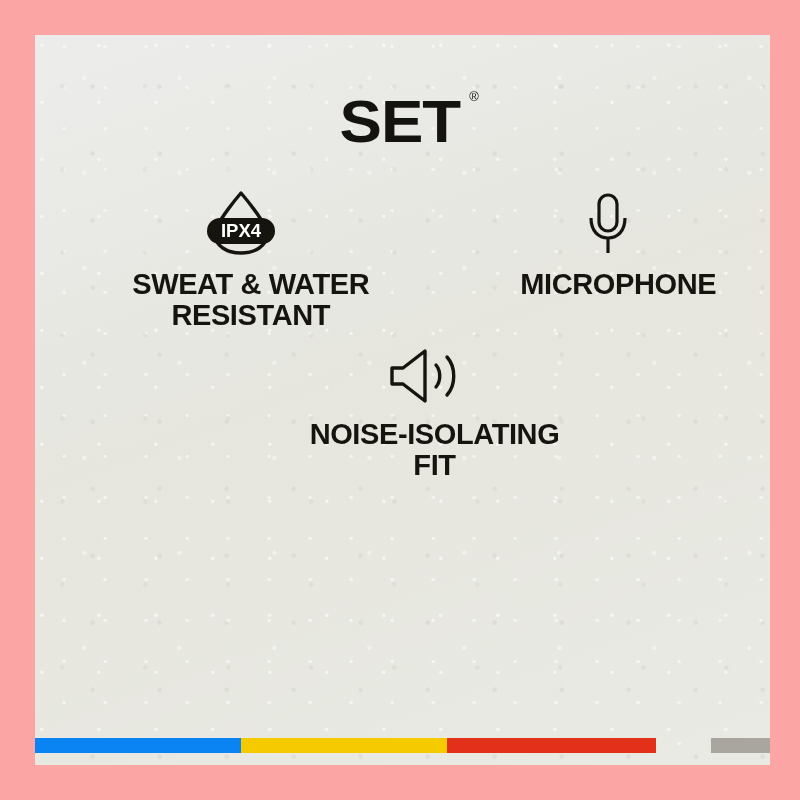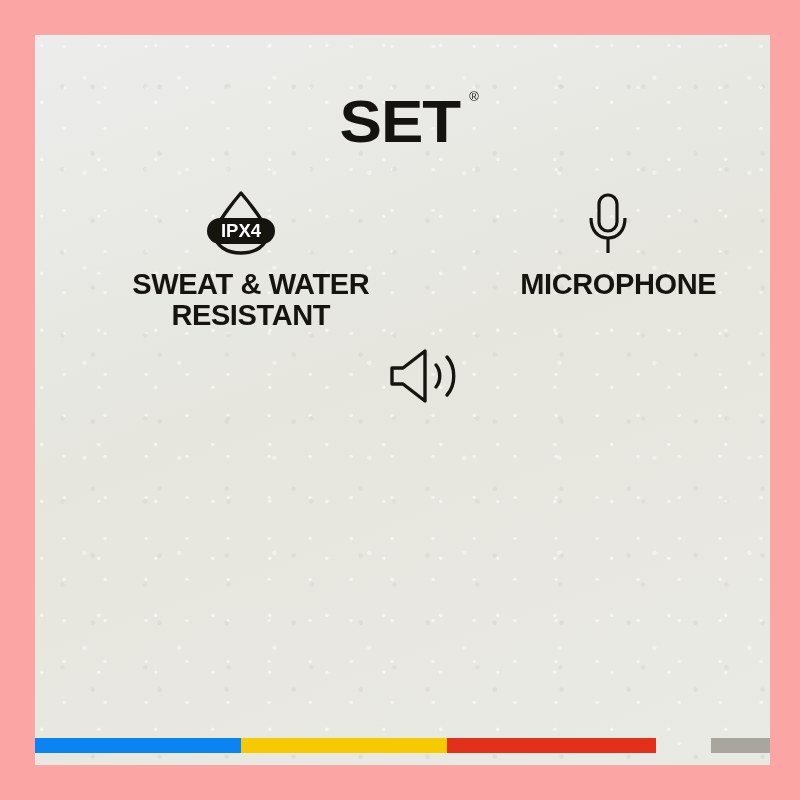--- a/index.html
+++ b/index.html
@@ -170,20 +170,22 @@
 
 
       <div class="cell">
         <div class="icon-box">
           <svg width="76" height="62" viewBox="0 0 76 62" aria-hidden="true">
             <path d="M38 6 L16 23 L5 23 L5 39 L16 39 L38 56 Z" fill="none" stroke="#16140f" stroke-width="3.4" stroke-linejoin="round"></path>
             <path d="M49 20 C54 26 54 36 49 42" fill="none" stroke="#16140f" stroke-width="3.4" stroke-linecap="round"></path>
             <path d="M60 12 C69 22 69 40 60 50" fill="none" stroke="#16140f" stroke-width="3.4" stroke-linecap="round"></path>
           </svg>
         </div>
+        <div class="label">NOISE-ISOLATING
+FIT</div>
       </div>
 
     </div>
 
 
   </div>
 
   <div class="colorbar">
     <div class="seg" style="width: 28%; background: rgb(11, 132, 243);"></div>
     <div class="seg" style="width: 28%; background: rgb(245, 203, 0);"></div>

